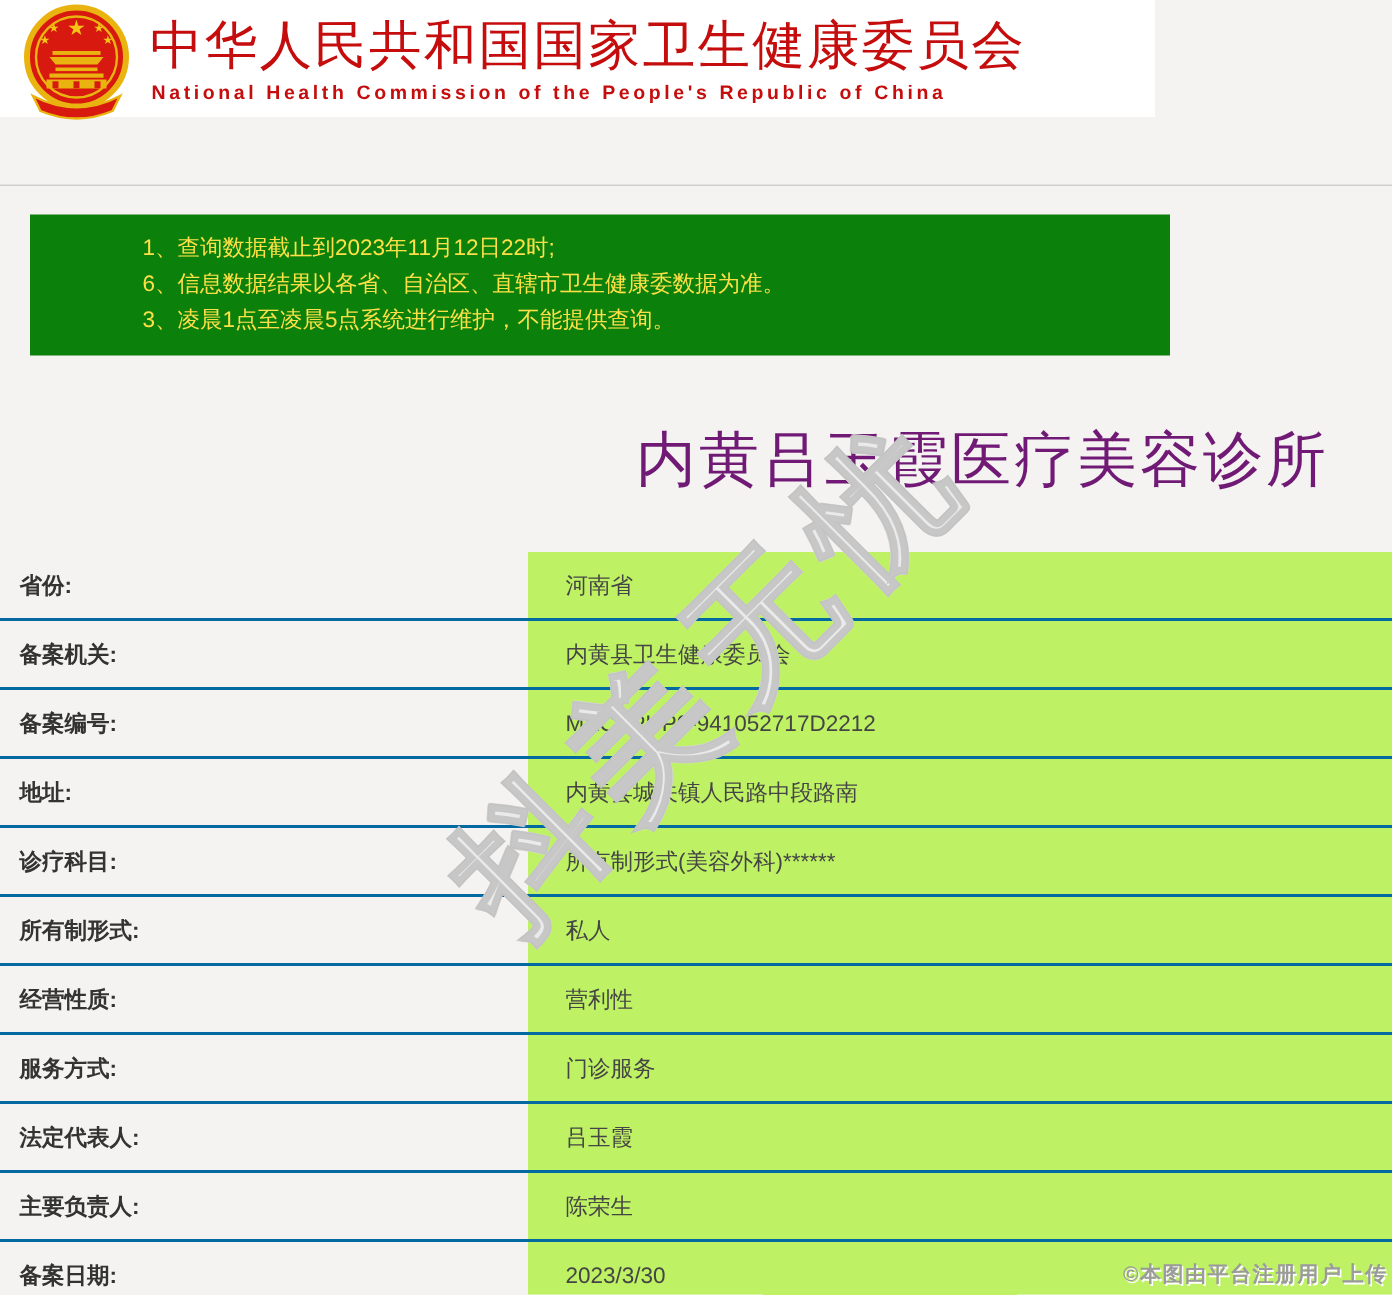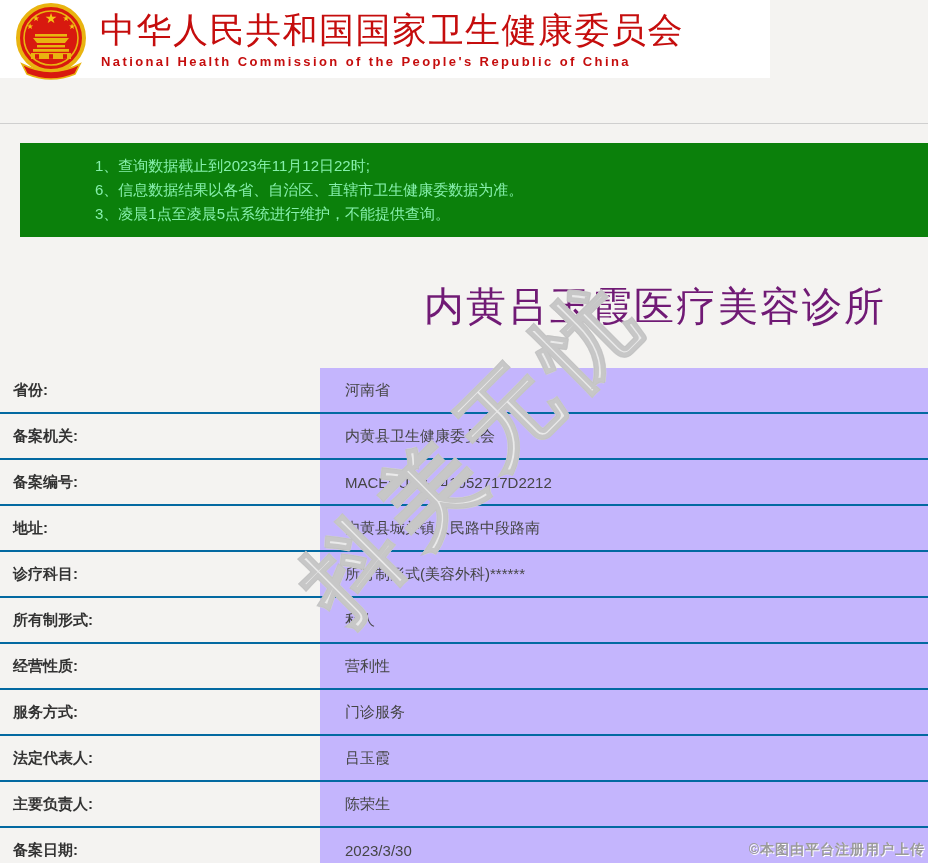--- a/index.html
+++ b/index.html
@@ -18,42 +18,42 @@
   }
   .title-en {
     position:absolute; left:101px; top:54px; font-size:13px; font-weight:bold;
     color:#c50d0d; letter-spacing:2.4px; white-space:nowrap;
   }
   .divider {
     position:absolute; top:123px; left:0; width:928px; height:0;
     border-top:1px solid #cfcfcf;
   }
   .notice {
-    position:absolute; left:20px; top:143px; width:908px; height:94px;
+    position:absolute; left:20px; top:143px; width:760px; height:94px;
     background:#0b800b; box-sizing:border-box; padding:11px 8px 0 75px;
-    color:#86efac; font-size:15px; line-height:24px;
+    color:#fde047; font-size:15px; line-height:24px;
   }
   .result-title {
     position:absolute; top:279px; left:0; width:928px; box-sizing:border-box;
     text-align:right; padding-right:42px; font-size:40px; color:#701a75;
     letter-spacing:2px; white-space:nowrap;padding-left:36px;
   }
   .result-table { position:absolute; top:368px; left:0; width:928px; }
   .row {
     display:flex; height:46px; box-sizing:border-box;
     border-bottom:2px solid #0369a1; align-items:stretch;
   }
   .row .label {
     width:320px; box-sizing:border-box; padding-left:13px;
     font-weight:bold; font-size:15px; color:#333333;
     display:flex; align-items:center;
   }
   .row .value {
-    flex:1; background:#c4b5fd; display:flex; align-items:center;
-    padding-left:25px; font-size:15px; color:#454545;
+    flex:1; background:#bef264; display:flex; align-items:center;
+    padding-left:25px; font-size:15px; color:#454545;margin-left:32px;
   }
   .wm-diagonal {
     position:absolute; left:475px; top:450px;
     transform:translate(-50%,-50%) rotate(-45deg);
     font-size:95px; font-weight:bold; letter-spacing:14px; white-space:nowrap;
     color:rgba(255,255,255,0.5);
     -webkit-text-stroke:2px rgba(190,190,190,0.8);
     text-shadow:1px 1px 0 #d4d4d4, -1px -1px 0 #d4d4d4, 1px -1px 0 #d4d4d4, -1px 1px 0 #d4d4d4;
     z-index:9; pointer-events:none;
   }

